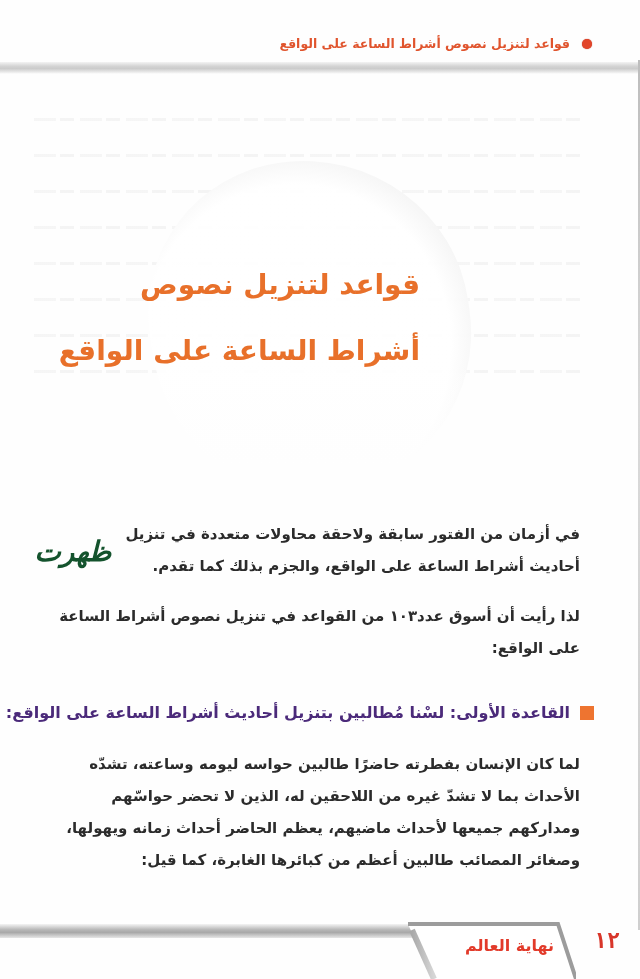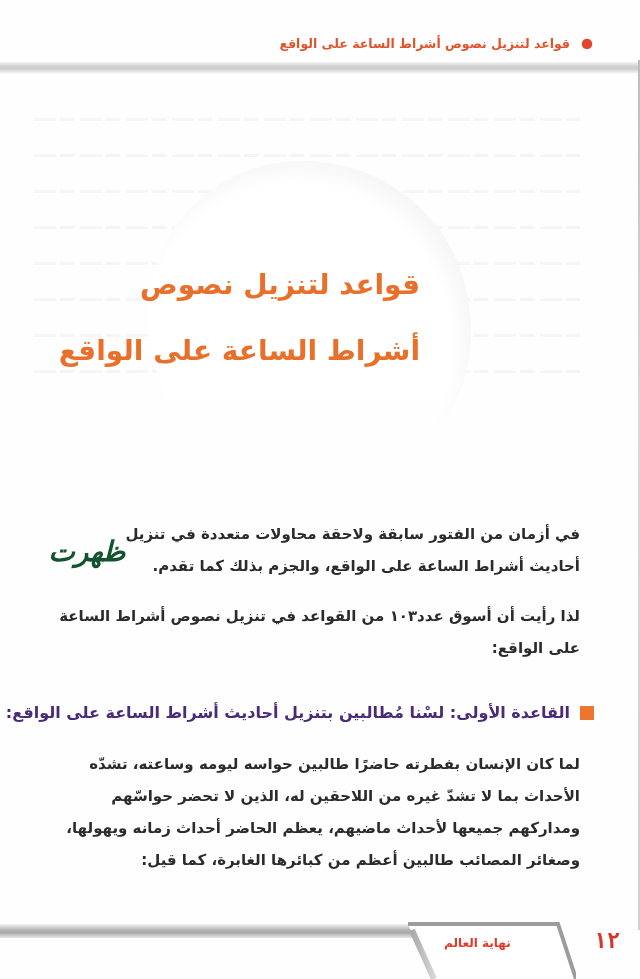--- a/index.html
+++ b/index.html
@@ -117,20 +117,21 @@
       font-size: 15px;
       color: #2b2b2b;
       line-height: 32px;
     }
     .intro-block {
       top: 518px;
       right: 60px;
       width: 500px;
       display: flex;
       flex-direction: row;
+      gap: 14px;
     }
     .drop-word {
       font-family: "DejaVu Serif", serif;
       font-style: italic;
       font-weight: bold;
       font-size: 28px;
       color: #14532d;
       line-height: 40px;
       padding-top: 14px;
       white-space: nowrap;
@@ -190,24 +191,24 @@
     .footer-tab svg {
       position: absolute;
       inset: 0;
     }
     .footer-title {
       position: absolute;
       top: 936px;
       left: 444px;
       width: 110px;
       direction: rtl;
-      text-align: left;
-      font-family: "DejaVu Sans", sans-serif;
-      font-weight: bold;
-      font-size: 12px;
+      text-align: right;
+      font-family: "DejaVu Sans", sans-serif;
+      font-weight: bold;
+      font-size: 16px;
       color: #e23a2a;
     }
     .page-number {
       position: absolute;
       top: 928px;
       right: 20px;
       font-family: Liberation Mono, monospace;
       font-weight: bold;
       font-size: 22px;
       color: #d8362a;

